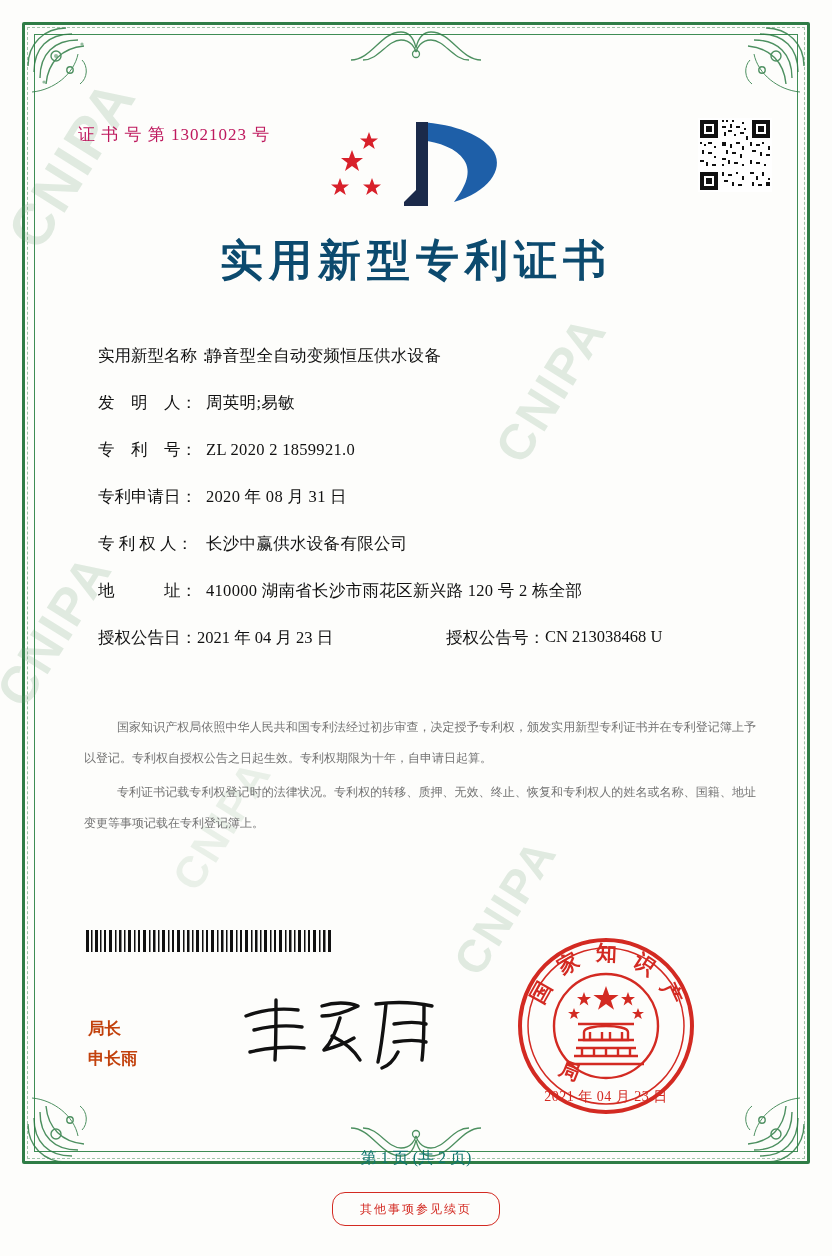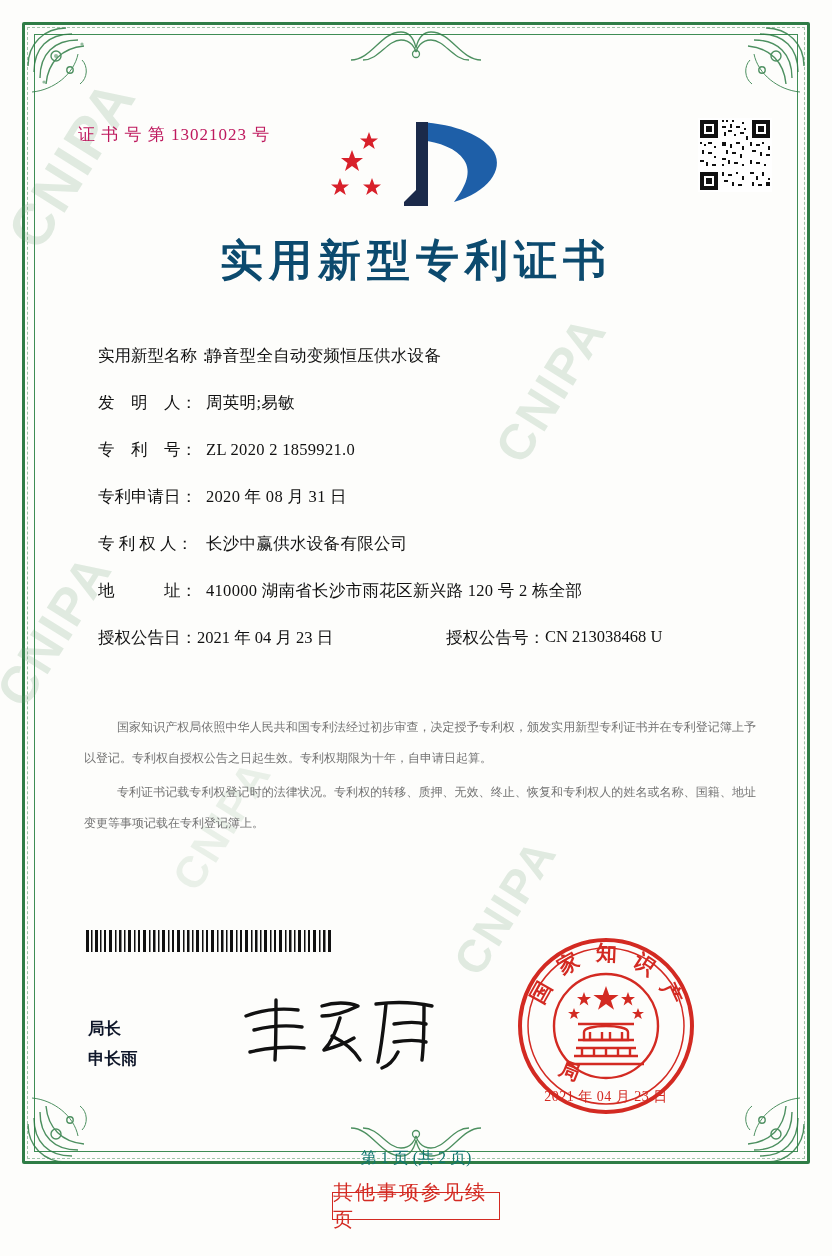--- a/index.html
+++ b/index.html
@@ -172,21 +172,21 @@
   .barcode {
     position: absolute;
     left: 86px; top: 930px;
     width: 248px; height: 22px;
   }
   .sig-labels {
     position: absolute;
     left: 88px; top: 1014px;
     font-size: 16.5px;
     line-height: 30px;
-    color: #0f172a;
+    color: #c2410c;
     font-weight: bold;
   }
   .signature {
     position: absolute;
     left: 236px; top: 990px;
     width: 215px; height: 80px;
   }
   .seal {
     position: absolute;
     left: 516px; top: 936px;
@@ -208,26 +208,26 @@
     font-size: 16px;
     color: #0f766e;
   }
 
   
   .extra-stamp {
     position: absolute;
     left: 50%; margin-left: -84px;
     top: 1192px;
     width: 168px;
-    height: 28px;
+    height: 34px;
     box-sizing: border-box;
     border: 1.6px solid #d32a22;
-    border-radius: 0;
+    border-radius: 13px;
     color: #d32a22;
-    font-size: 20px;
+    font-size: 12px;
     letter-spacing: 2px;
     display: flex;
     align-items: center;
     justify-content: center;
     font-family: "Liberation Serif", serif;
   }
 </style>
 </head>
 <body>
 

